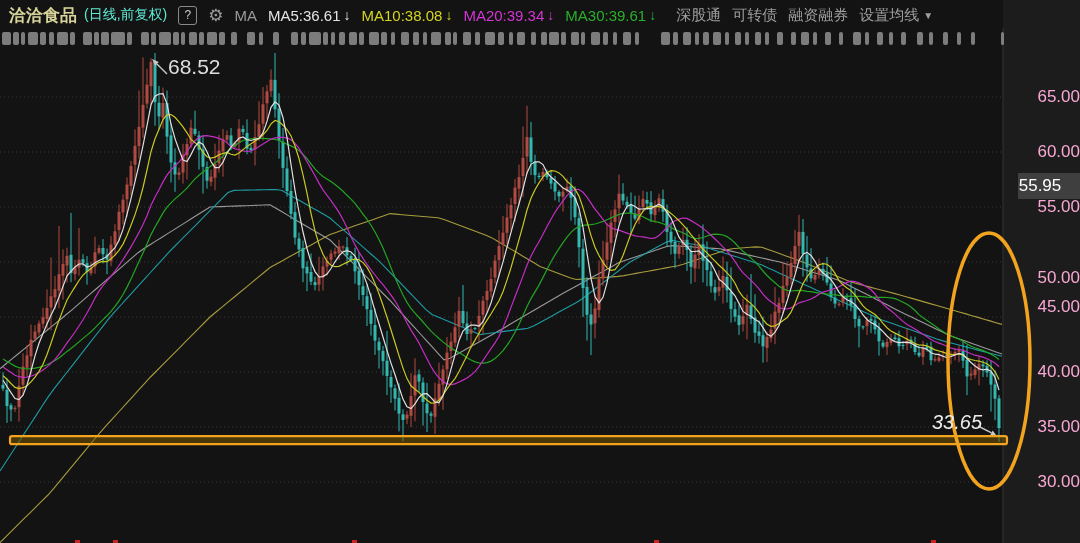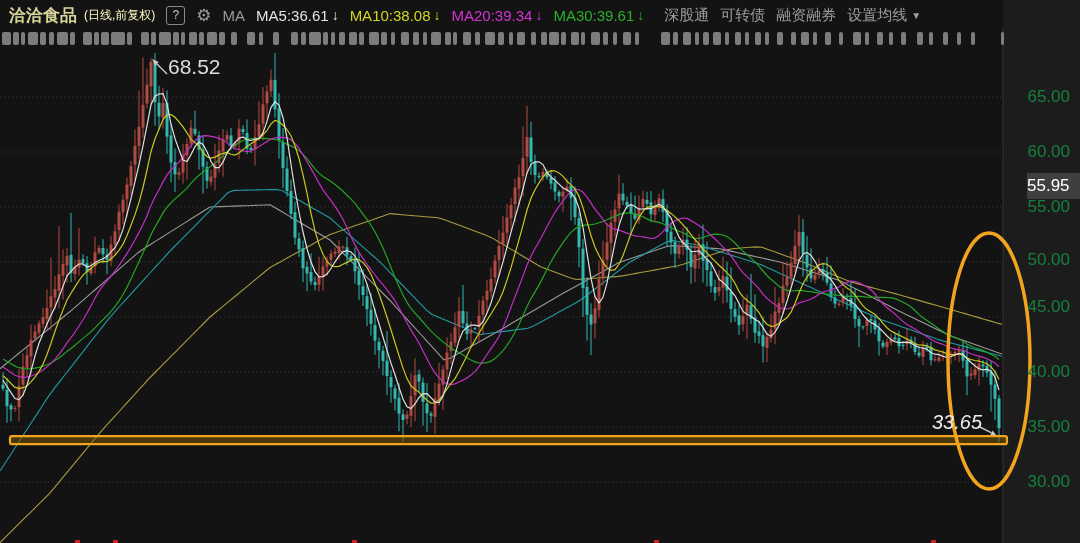--- a/index.html
+++ b/index.html
@@ -3,38 +3,38 @@
 <meta charset="utf-8">
 <style>
   html,body{margin:0;padding:0;background:#131313;}
   body{width:1080px;height:543px;overflow:hidden;font-family:"Liberation Sans",sans-serif;}
   .screen{position:relative;width:1080px;height:543px;background:#131313;}
   .axis-pane{position:absolute;top:0;bottom:0;width:77px;background:#1c1c1c;z-index:1;}
   #chart-svg{position:absolute;left:0;top:0;z-index:2;}
   .header{position:absolute;top:0;left:0;width:1080px;height:30px;display:flex;align-items:center;
           gap:11px;padding-left:9px;box-sizing:border-box;z-index:5;font-size:15px;white-space:nowrap;}
   .sym{color:#d8d49a;font-weight:bold;font-size:17px;}
-  .mode{color:#fef9c3;font-size:12px;margin-left:-4px;}
+  .mode{color:#5eead4;font-size:14px;margin-left:-4px;}
   .help{width:17px;height:17px;border:1px solid #8a8a8a;border-radius:3px;color:#c8c8c8;font-size:12px;
         display:flex;align-items:center;justify-content:center;flex:0 0 auto;}
   .gear{color:#9a9a9a;font-size:17px;line-height:1;}
   .malabel{color:#9a9a9a;}
   .mav{display:flex;align-items:center;gap:3px;}
   .mav i{font-style:normal;}
   .mav b{font-weight:normal;font-size:14px;}
   .menu{color:#9e9e9e;text-align:center;}
   .menu-first{margin-left:9px;}
   .settings{display:flex;align-items:center;gap:4px;color:#9e9e9e;}
   .settings b{font-weight:normal;font-size:10px;color:#9e9e9e;}
   #mosaic{position:absolute;left:0;top:32px;height:14px;width:1080px;z-index:4;}
   .blob{position:absolute;top:0;height:13px;background:#8f8f8f;border-radius:2px;filter:blur(.7px);opacity:.85;}
   #axis-labels{position:absolute;top:0;bottom:0;right:0;width:77px;z-index:6;}
   .axlab{position:absolute;right:0;width:67px;height:20px;line-height:20px;text-align:right;
-         padding-right:10px;box-sizing:border-box;color:#15803d;font-size:17px;}
-  #cur-marker{position:absolute;right:0;width:53px;height:26px;line-height:26px;text-align:center;
+         box-sizing:border-box;color:#f9a8d4;font-size:17px;}
+  #cur-marker{position:absolute;right:0;width:62px;height:26px;line-height:26px;text-align:center;
          padding-right:18px;box-sizing:border-box;color:#ffffff;font-size:17px;background:#3f3f3f;}
   .annot{position:absolute;z-index:7;color:#dedede;}
   #annot-high{font-size:21px;}
   #annot-low{font-size:20px;color:#ececec;font-style:italic;}
 </style>
 </head>
 <body>
 
 <div class="screen">
 
@@ -703,21 +703,21 @@
       <div class="blob" style="left: 957px; width: 4px; background: rgb(143, 143, 143);"></div>
       <div class="blob" style="left: 971px; width: 4px; background: rgb(143, 143, 143);"></div>
       <div class="blob" style="left: 1001px; width: 3px; background: rgb(143, 143, 143);"></div>
     </div>
 
   <div id="axis-labels">
     <div id="cur-marker" style="top: 172.55px;">55.95</div>
   <div class="axlab" style="top: 87px;">65.00</div>
       <div class="axlab" style="top: 142px;">60.00</div>
       <div class="axlab" style="top: 197px;">55.00</div>
-      <div class="axlab" style="top: 250px;">50.00</div>
+      <div class="axlab" style="top: 268px;">50.00</div>
       <div class="axlab" style="top: 297px;">45.00</div>
       <div class="axlab" style="top: 362px;">40.00</div>
       <div class="axlab" style="top: 417px;">35.00</div>
       <div class="axlab" style="top: 472px;">30.00</div>
     </div>
 
   <div class="annot" id="annot-high" style="left: 168px; top: 55px;">68.52</div>
   <div class="annot" id="annot-low" style="left: 932px; top: 411px;">33.65</div>
 </div>
 

